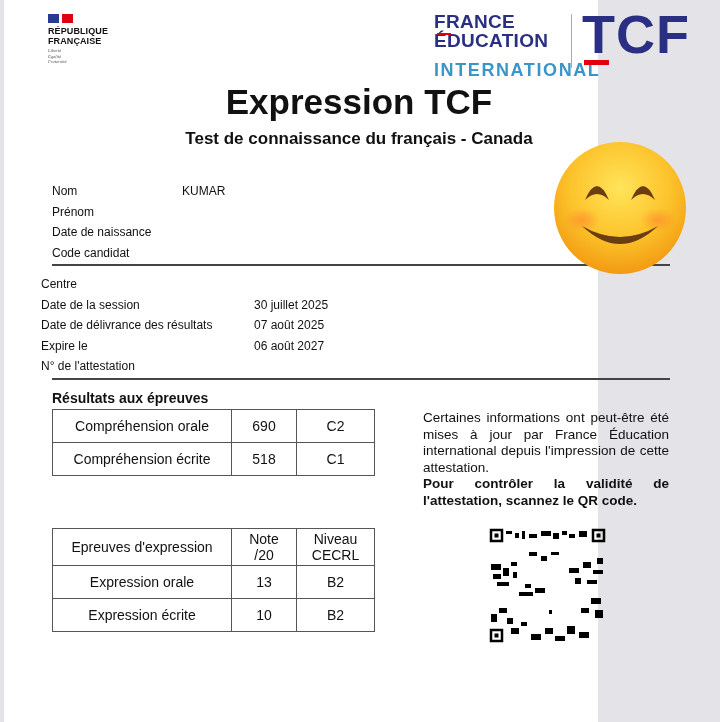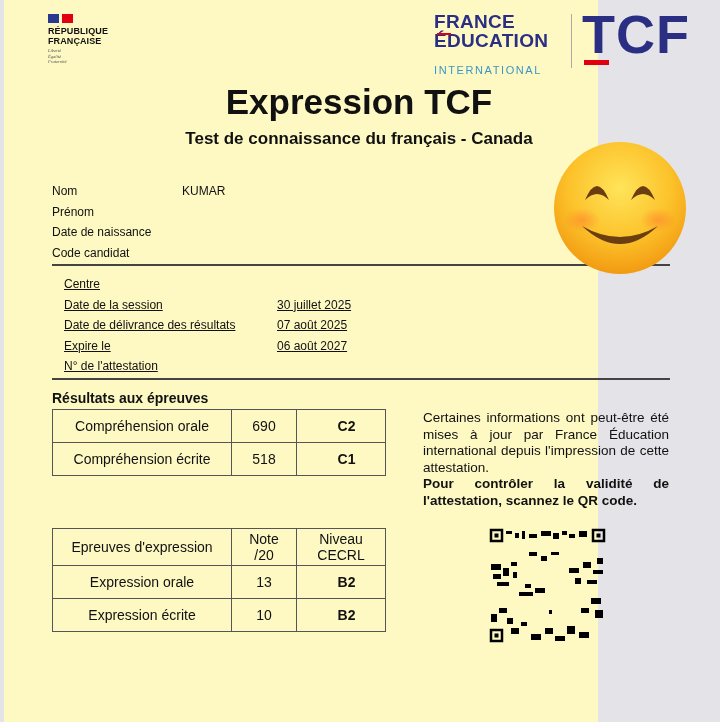--- a/index.html
+++ b/index.html
@@ -4,62 +4,62 @@
 <style>
   html, body { margin: 0; padding: 0; }
   body {
     width: 720px; height: 722px; overflow: hidden;
     background: #e4e4e8;
     font-family: "Liberation Sans", sans-serif;
     color: #111;
   }
   .page {
     position: absolute; left: 4px; top: 0; width: 594px; height: 722px;
-    background: #fef9c3;
+    background: #ffffff;
   }
   
   .rf { position: absolute; left: 44px; top: 14px; }
   .rf-flag { display: flex; gap: 3px; height: 9px; }
   .rf-flag .b { width: 11px; background: #2a3a8f; }
   .rf-flag .r { width: 11px; background: #e1000f; }
   .rf-name { font-weight: bold; font-size: 9px; line-height: 10px; margin-top: 3px; letter-spacing: 0.1px; color: #111; }
   .rf-motto { font-family: "Liberation Serif", serif; font-style: italic; font-size: 4.5px; line-height: 5.5px; color: #555; margin-top: 2px; }
 
   
   .fei { position: absolute; left: 430px; top: 12px; }
   .fei-l1, .fei-l2 { font-weight: bold; font-size: 19px; line-height: 19px; color: #2a2f84; letter-spacing: 0.3px; }
-  .fei-l3 { font-size: 11px; line-height: 16px; color: #3a96c8; letter-spacing: 1.6px; margin-top: 12px; }
+  .fei-l3 { font-size: 18px; line-height: 16px; color: #3a96c8; letter-spacing: 1.6px; margin-top: 12px; font-weight: bold; }
   .fei-bar { position: absolute; left: 3px; top: 21px; width: 14px; height: 2px; background: #e1000f; }
   .fei-sep { position: absolute; left: 567px; top: 14px; width: 1px; height: 54px; background: #aaa; }
   .tcf { position: absolute; left: 578px; top: 4px; font-weight: bold; font-size: 54px; line-height: 60px; color: #2a2f84; letter-spacing: 1px; }
   .tcf-red { position: absolute; left: 580px; top: 60px; width: 25px; height: 5px; background: #e1000f; }
 
   .title { position: absolute; left: 0; width: 710px; top: 82px; text-align: center; font-weight: bold; font-size: 35px; line-height: 40px; }
   .subtitle { position: absolute; left: 0; width: 710px; top: 128px; text-align: center; font-weight: bold; font-size: 17px; line-height: 22px; }
 
   .info { position: absolute; font-size: 12px; line-height: 20.5px; }
   .info .row { display: flex; height: 20.5px; white-space: nowrap; }
   .info1 { left: 48px; top: 181px; }
   .info1 .lbl { width: 130px; overflow: hidden; }
-  .info2 { left: 60px; top: 274px; text-decoration: underline; }
+  .info2 { left: 37px; top: 274px; }
   .info2 .lbl { width: 213px; }
   .hline { position: absolute; left: 48px; width: 618px; height: 2px; background: #444; }
 
   .smiley { position: absolute; left: 548px; top: 140px; width: 136px; height: 136px; }
 
   .res-title { position: absolute; left: 48px; top: 389px; font-weight: bold; font-size: 14px; line-height: 18px; }
 
   table.res { position: absolute; left: 48px; border-collapse: collapse; font-size: 14px; }
   table.res td { border: 1.3px solid #555; text-align: center; padding: 0; }
   table.res td.c1 { width: 178px; }
   table.res td.c2 { width: 64px; line-height: 16px; }
   table.res td.c3 { width: 77px; line-height: 16px; }
   table.res tr.head td { height: 36px; }
   table.res tr.body td { height: 32px; }
-  table.res td.b { font-weight: bold; padding-left: 11px; }
+  table.res td.b { font-weight: normal; }
   .t1 { top: 409px; }
   .t2 { top: 528px; }
 
   .note { position: absolute; left: 419px; top: 410px; width: 246px; font-size: 13.5px; line-height: 16.5px; text-align: justify; }
   .note .bold { font-weight: bold; }
 
   .qr { position: absolute; left: 485px; top: 528px; width: 118px; height: 116px; }
 </style>
 </head>
 <body>

